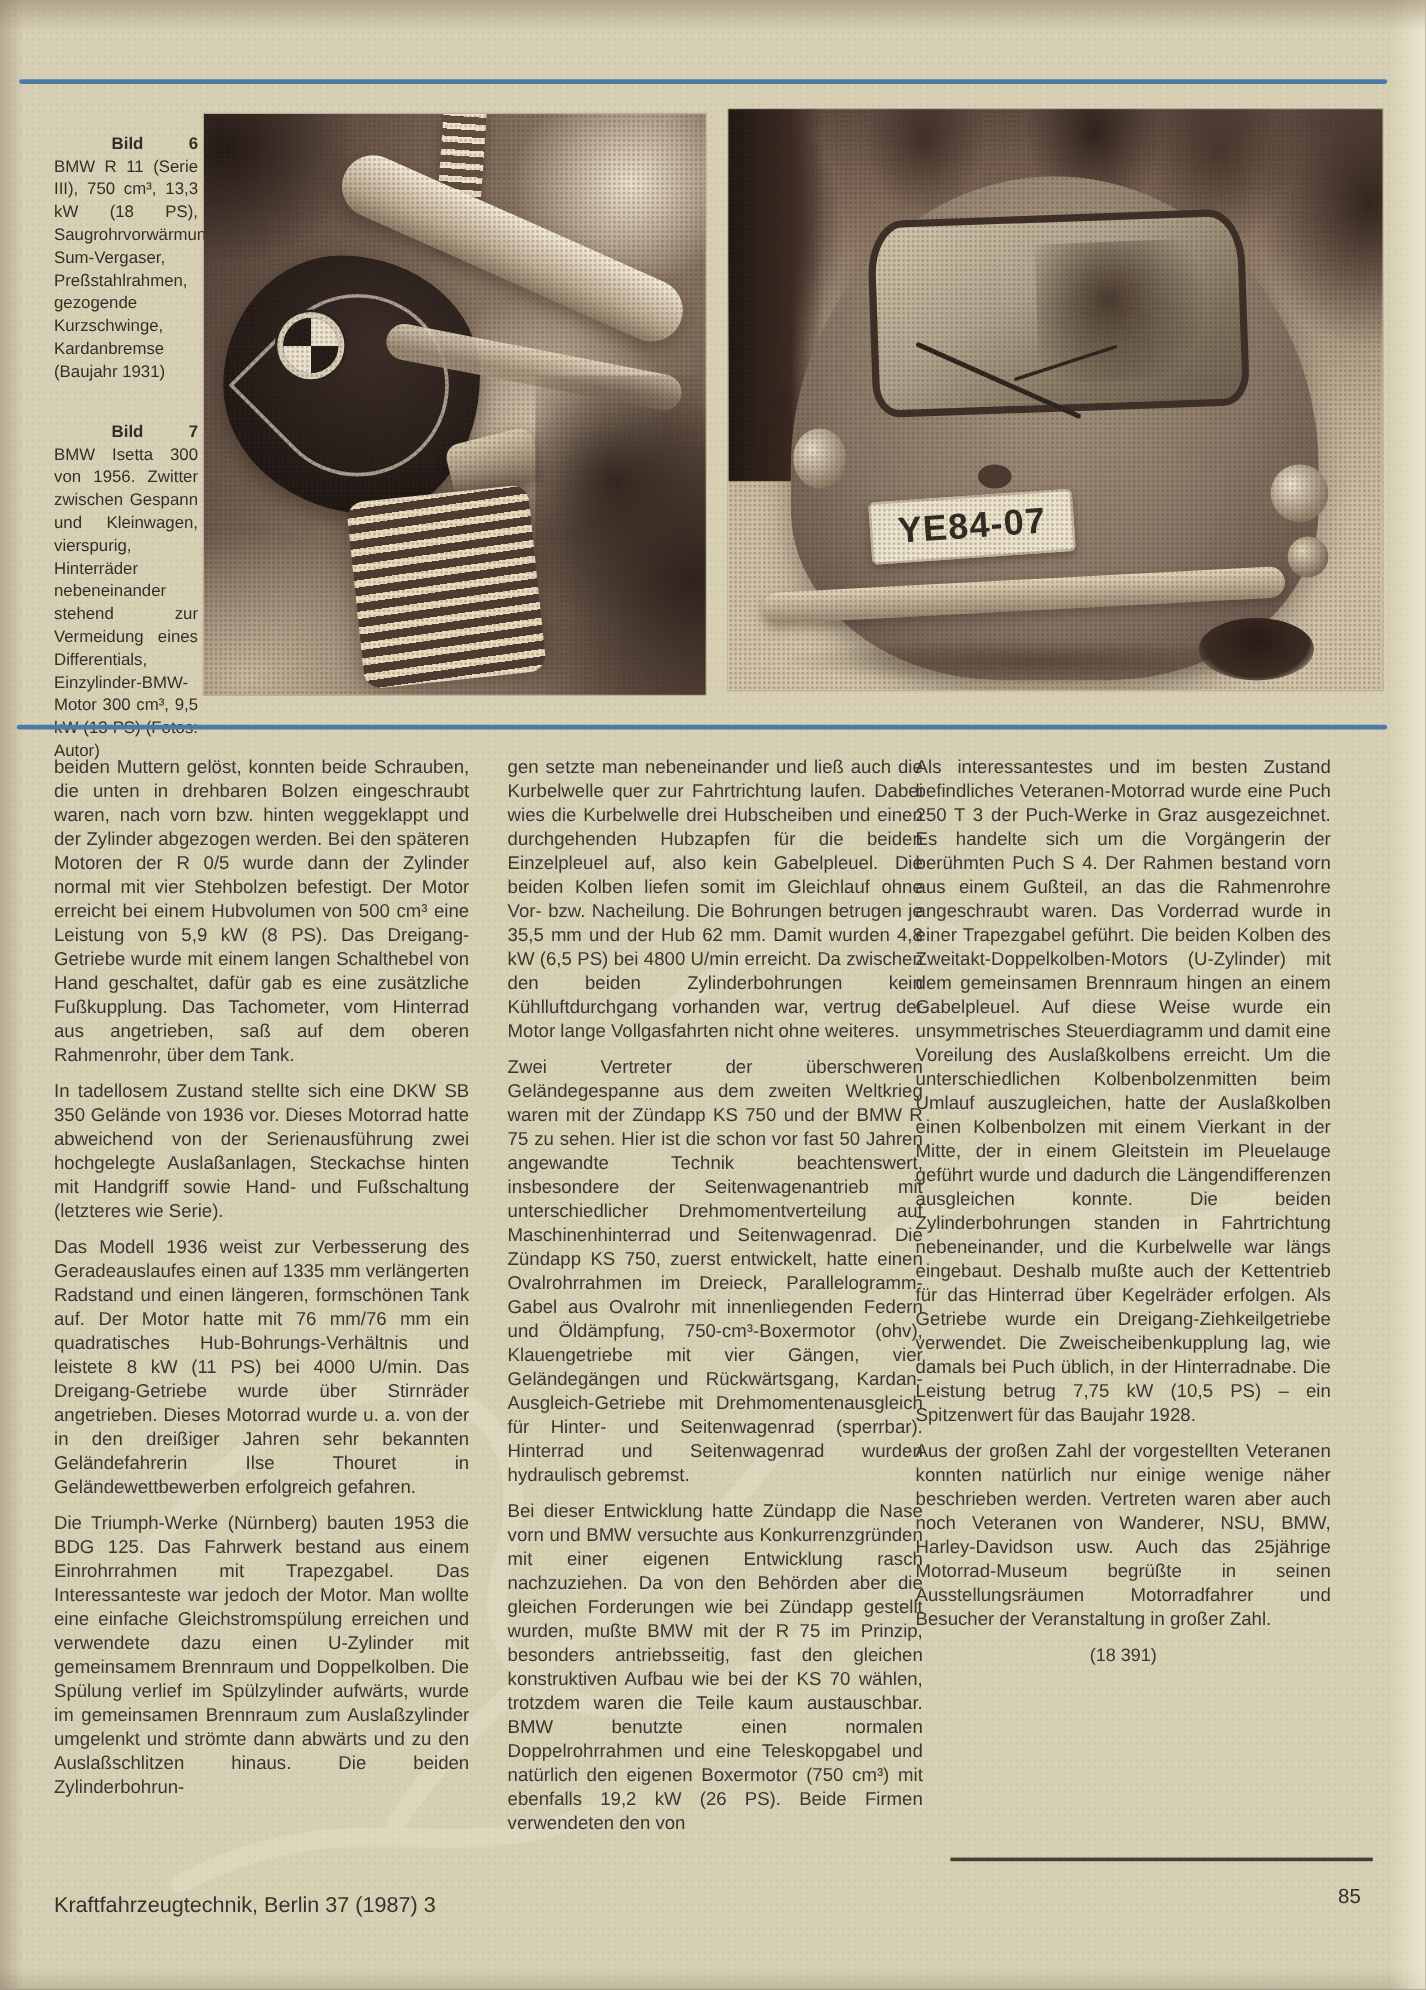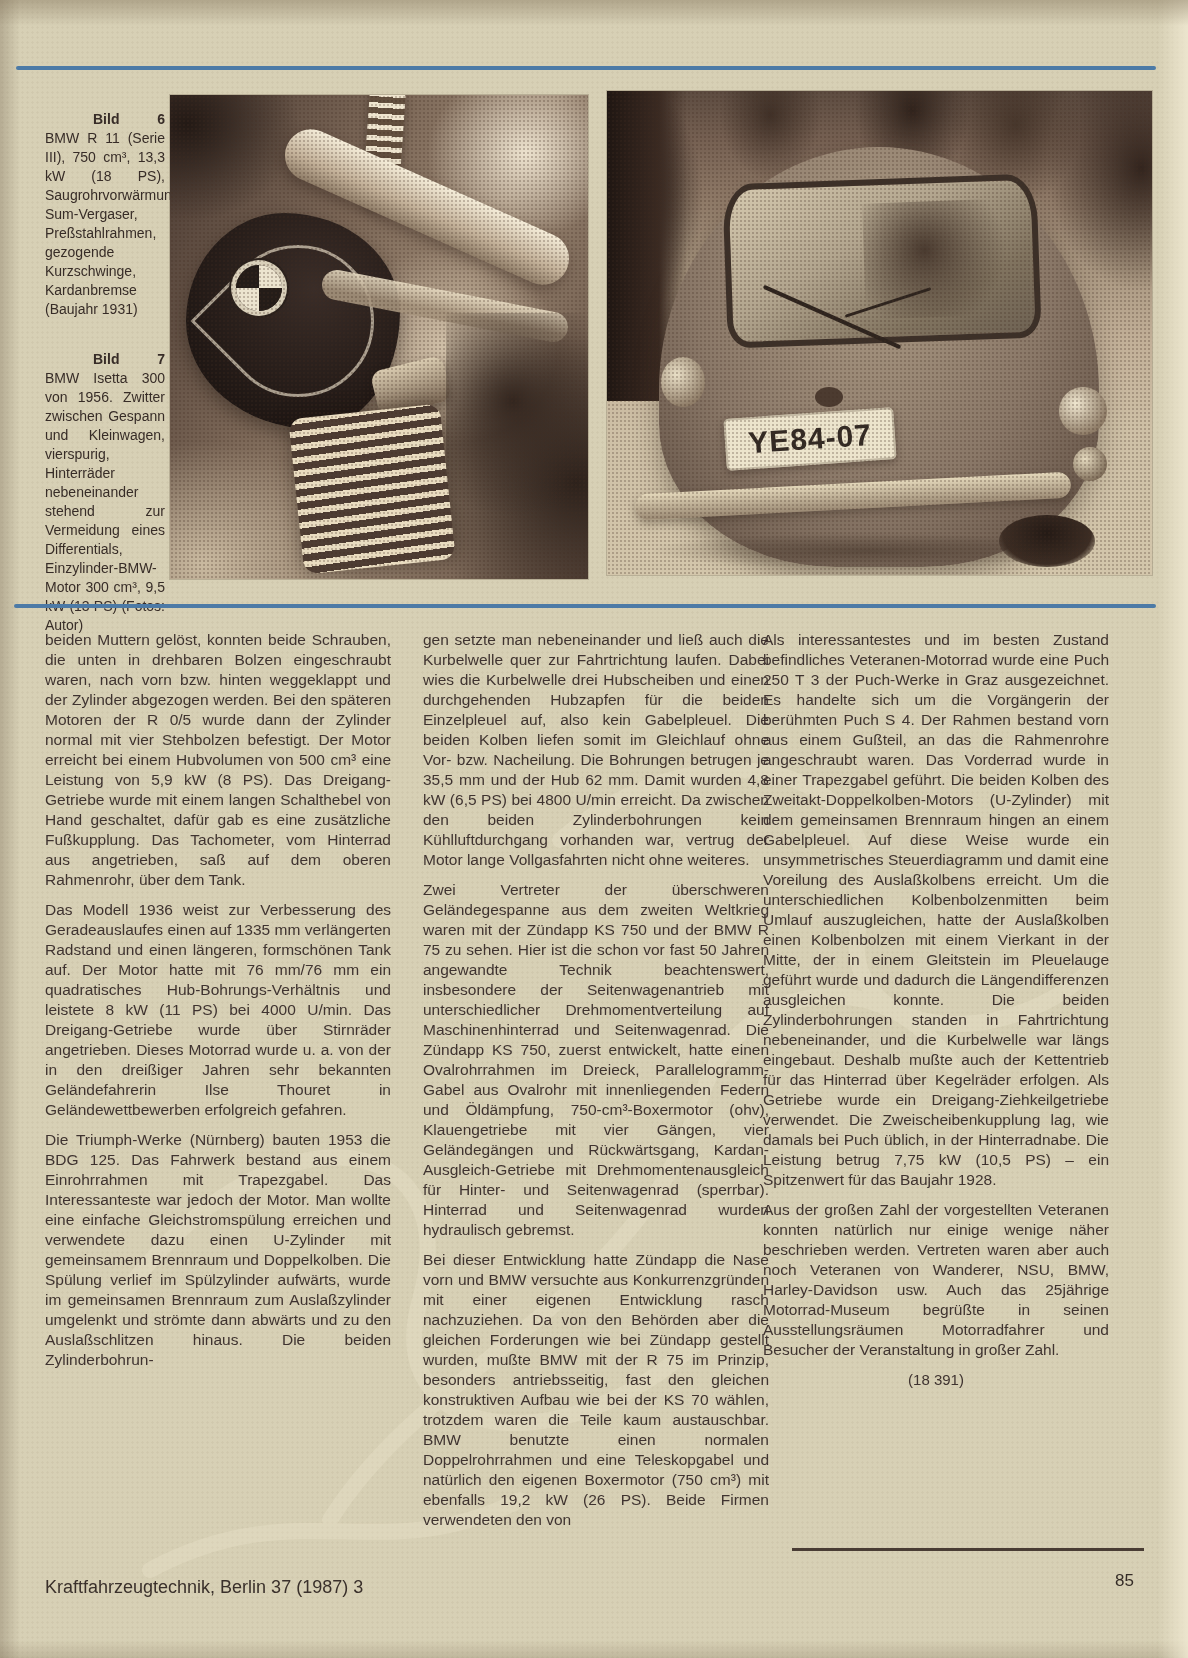--- a/index.html
+++ b/index.html
@@ -177,20 +177,21 @@
     <g fill="none" stroke="#efe8d0" stroke-width="16" stroke-linecap="round" opacity="0.55">
       <path d="M 120 760 C 260 560, 470 580, 420 760 C 380 900, 560 930, 700 800"></path>
       <path d="M 330 980 C 430 820, 640 760, 700 560 C 740 430, 900 420, 960 540"></path>
       <path d="M 560 300 C 700 180, 900 220, 860 380 C 830 500, 1010 520, 1100 420"></path>
       <path d="M 150 1030 C 300 950, 380 1030, 520 960"></path>
     </g>
   </svg>
 
   <div class="col" id="col1">
     <p>beiden Muttern gelöst, konnten beide Schrauben, die unten in drehbaren Bolzen eingeschraubt waren, nach vorn bzw. hinten weggeklappt und der Zylinder abgezogen werden. Bei den späteren Motoren der R 0/5 wurde dann der Zylinder normal mit vier Stehbolzen befestigt. Der Motor erreicht bei einem Hubvolumen von 500 cm³ eine Leistung von 5,9 kW (8 PS). Das Dreigang-Getriebe wurde mit einem langen Schalthebel von Hand geschaltet, dafür gab es eine zusätzliche Fußkupplung. Das Tachometer, vom Hinterrad aus angetrieben, saß auf dem oberen Rahmenrohr, über dem Tank.</p>
+    <p>In tadellosem Zustand stellte sich eine DKW SB 350 Gelände von 1936 vor. Dieses Motorrad hatte abweichend von der Serienausführung zwei hochgelegte Auslaßanlagen, Steckachse hinten mit Handgriff sowie Hand- und Fußschaltung (letzteres wie Serie).</p>
     <p>Das Modell 1936 weist zur Verbesserung des Geradeauslaufes einen auf 1335 mm verlängerten Radstand und einen längeren, formschönen Tank auf. Der Motor hatte mit 76 mm/76 mm ein quadratisches Hub-Bohrungs-Verhältnis und leistete 8 kW (11 PS) bei 4000 U/min. Das Dreigang-Getriebe wurde über Stirnräder angetrieben. Dieses Motorrad wurde u. a. von der in den dreißiger Jahren sehr bekannten Geländefahrerin Ilse Thouret in Geländewettbewerben erfolgreich gefahren.</p>
     <p>Die Triumph-Werke (Nürnberg) bauten 1953 die BDG 125. Das Fahrwerk bestand aus einem Einrohrrahmen mit Trapezgabel. Das Interessanteste war jedoch der Motor. Man wollte eine einfache Gleichstromspülung erreichen und verwendete dazu einen U-Zylinder mit gemeinsamem Brennraum und Doppelkolben. Die Spülung verlief im Spülzylinder aufwärts, wurde im gemeinsamen Brennraum zum Auslaßzylinder umgelenkt und strömte dann abwärts und zu den Auslaßschlitzen hinaus. Die beiden Zylinderbohrun-</p>
   </div>
 
   <div class="col" id="col2">
     <p>gen setzte man nebeneinander und ließ auch die Kurbelwelle quer zur Fahrtrichtung laufen. Dabei wies die Kurbelwelle drei Hubscheiben und einen durchgehenden Hubzapfen für die beiden Einzelpleuel auf, also kein Gabelpleuel. Die beiden Kolben liefen somit im Gleichlauf ohne Vor- bzw. Nacheilung. Die Bohrungen betrugen je 35,5 mm und der Hub 62 mm. Damit wurden 4,8 kW (6,5 PS) bei 4800 U/min erreicht. Da zwischen den beiden Zylinderbohrungen kein Kühlluftdurchgang vorhanden war, vertrug der Motor lange Vollgasfahrten nicht ohne weiteres.</p>
     <p>Zwei Vertreter der überschweren Geländegespanne aus dem zweiten Weltkrieg waren mit der Zündapp KS 750 und der BMW R 75 zu sehen. Hier ist die schon vor fast 50 Jahren angewandte Technik beachtenswert, insbesondere der Seitenwagenantrieb mit unterschiedlicher Drehmomentverteilung auf Maschinenhinterrad und Seitenwagenrad. Die Zündapp KS 750, zuerst entwickelt, hatte einen Ovalrohrrahmen im Dreieck, Parallelogramm-Gabel aus Ovalrohr mit innenliegenden Federn und Öldämpfung, 750-cm³-Boxermotor (ohv), Klauengetriebe mit vier Gängen, vier Geländegängen und Rückwärtsgang, Kardan-Ausgleich-Getriebe mit Drehmomentenausgleich für Hinter- und Seitenwagenrad (sperrbar). Hinterrad und Seitenwagenrad wurden hydraulisch gebremst.</p>
     <p>Bei dieser Entwicklung hatte Zündapp die Nase vorn und BMW versuchte aus Konkurrenzgründen mit einer eigenen Entwicklung rasch nachzuziehen. Da von den Behörden aber die gleichen Forderungen wie bei Zündapp gestellt wurden, mußte BMW mit der R 75 im Prinzip, besonders antriebsseitig, fast den gleichen konstruktiven Aufbau wie bei der KS 70 wählen, trotzdem waren die Teile kaum austauschbar. BMW benutzte einen normalen Doppelrohrrahmen und eine Teleskopgabel und natürlich den eigenen Boxermotor (750 cm³) mit ebenfalls 19,2 kW (26 PS). Beide Firmen verwendeten den von</p>
   </div>
 

